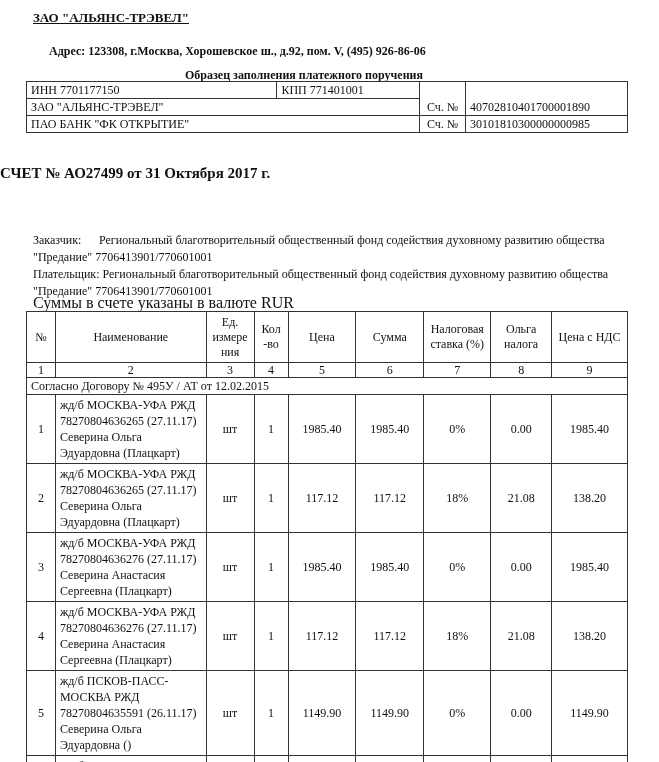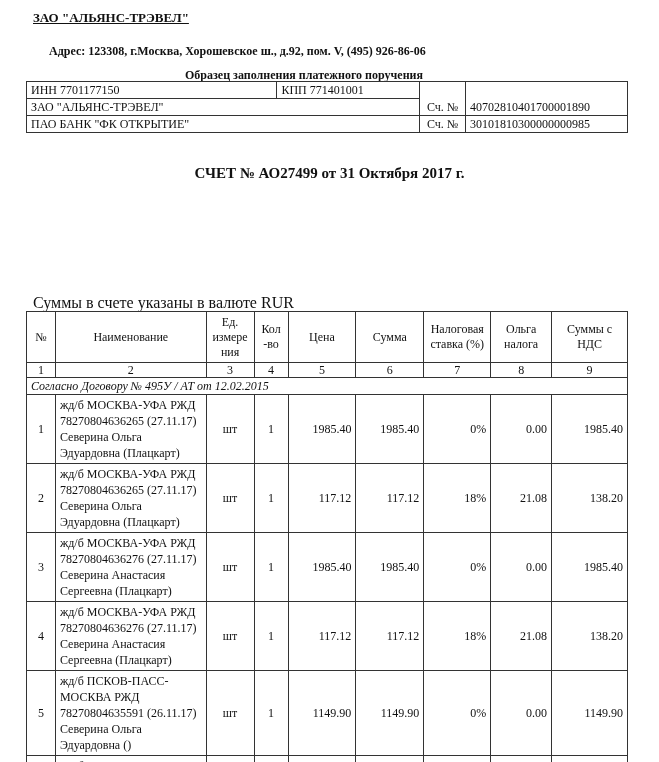--- a/index.html
+++ b/index.html
@@ -11,33 +11,33 @@
   .sample-title { left:0; width:608px; top:68px; text-align:center; font-size:12px; font-weight:bold; }
 
   table { border-collapse:collapse; font-family:"Liberation Serif", serif; }
   .bank { position:absolute; left:26px; top:81px; width:602px; font-size:12px;padding-left:41px; }
   .bank td { border:1.5px solid #333; padding:0 4px; line-height:16px; vertical-align:bottom; }
   .bank .nb { border-top:none; border-bottom:none; }
   .bank .nbb { border-bottom:none; }
   .bank .nbt { border-top:none; }
   .bank .c { text-align:center; }
 
-  .invoice-title { left:0; width:659px; top:165px; text-align:center; font-size:15px; font-weight:bold; }
+  .invoice-title { left:0; width:659px; top:165px; text-align:left; font-size:15px; font-weight:bold; }
 
   .customer { left:33px; top:232px; width:600px; font-size:12px; line-height:17px; }
   .currency { left:33px; top:294px; font-size:16px; }
 
   .items { position:absolute; left:26px; top:311px; width:602px; font-size:12px; }
   .items th, .items td { border:1.5px solid #333; padding:0 4px; }
   .items th { font-weight:normal; text-align:center; line-height:15px; height:50px; }
   .items .num-row td { text-align:center; line-height:14px; height:14px; padding:0; }
-  .items .group td { text-align:left; line-height:16px;font-style:italic; }
+  .items .group td { text-align:left; line-height:16px; }
   .items td.name { text-align:left; line-height:16px; vertical-align:middle; padding:2px 4px; }
   .items td.c { text-align:center; }
-  .items td.r { text-align:right; }
+  .items td.r { text-align:center; }
 </style>
 </head>
 <body>
 
 <div class="abs company">ЗАО "АЛЬЯНС-ТРЭВЕЛ"</div>
 <div class="abs address">Адрес: 123308, г.Москва, Хорошевское ш., д.92, пом. V, (495) 926-86-06</div>
 <div class="abs sample-title">Образец заполнения платежного поручения</div>
 
 <table class="bank">
   <colgroup>
@@ -62,20 +62,28 @@
     <td colspan="2" class="nbt">ПАО БАНК "ФК ОТКРЫТИЕ"</td>
     <td class="c">Сч. №</td>
     <td>30101810300000000985</td>
   </tr>
 </tbody>
   </table>
 
 <div class="abs invoice-title">СЧЕТ № АО27499  от 31 Октября 2017 г.</div>
 
 <div class="abs customer">
+  <div>
+    <span style="display:inline-block;width:63px">Заказчик:</span>
+    <span>Региональный благотворительный общественный фонд содействия духовному развитию общества "Предание" 7706413901/770601001</span>
+  </div>
+  <div>
+    <span>Плательщик:</span>
+    <span>Региональный благотворительный общественный фонд содействия духовному развитию общества "Предание" 7706413901/770601001</span>
+  </div>
 </div>
 
 <div class="abs currency">Суммы в счете указаны в валюте RUR</div>
 
 <table class="items">
   <colgroup>
     <col style="width:29px">
       <col style="width:151px">
       <col style="width:48px">
       <col style="width:34px">
@@ -88,21 +96,21 @@
   <thead>
     <tr>
       <th>№</th>
       <th>Наименование</th>
       <th>Ед. измере ния</th>
       <th>Кол -во</th>
       <th>Цена</th>
       <th>Сумма</th>
       <th>Налоговая ставка (%)</th>
       <th>Ольга налога</th>
-      <th>Суммы с НДС</th>
+      <th>Цена с НДС</th>
     </tr>
   </thead>
   <tbody id="items-body">
     <tr class="num-row">
       <td>1</td>
       <td>2</td>
       <td>3</td>
       <td>4</td>
       <td>5</td>
       <td>6</td>

